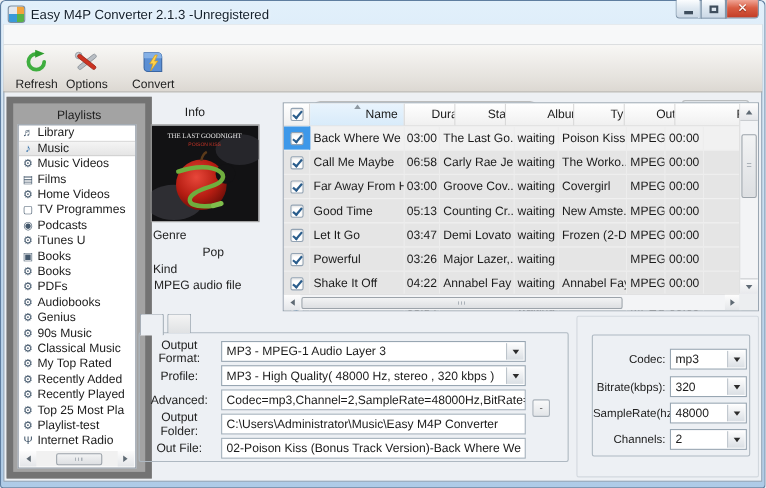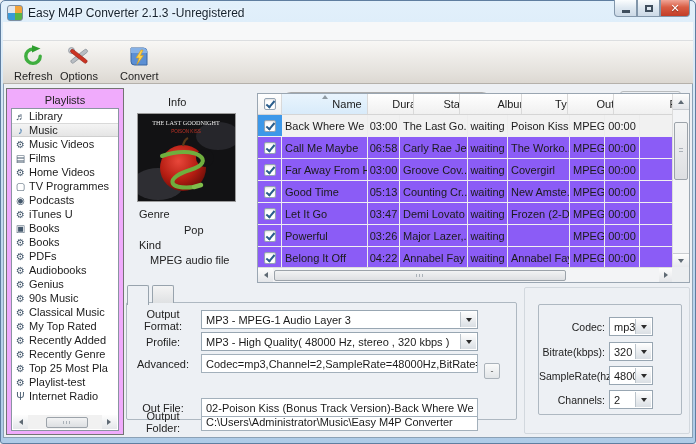--- a/index.html
+++ b/index.html
@@ -34,22 +34,22 @@
   .tb-btn{position:absolute;top:3px;display:flex;flex-direction:column;align-items:center;gap:1px;padding:1px 5px;}
   .tb-btn .lbl{font-size:11px;color:#1f1f1f;}
   .searchbox{position:absolute;left:279px;top:51px;width:209px;height:18px;border:1px solid #a9a9a9;border-radius:9px;
              background:#fff;display:flex;align-items:center;padding-left:5px;box-sizing:border-box;}
   .searchbox input{border:none;outline:none;flex:1;height:14px;font:11px "Liberation Sans",sans-serif;background:transparent;}
   .view-toggle{position:absolute;left:617px;top:50px;width:61px;height:20px;border:1px solid #b9bcbe;border-radius:3px;
                display:flex;align-items:center;justify-content:space-between;padding:0 2px;box-sizing:border-box;}
   .vt-btn{width:17px;height:15px;display:flex;align-items:center;justify-content:center;background:#f4f4f4;
           border:1px solid #c6c9cc;border-radius:2px;box-sizing:border-box;}
   
-  .sidebar{position:absolute;left:6px;top:88px;width:118px;height:347px;background:#f0abfc;
-           border:1px solid #737373;box-sizing:border-box;}
+  .sidebar{position:absolute;left:6px;top:88px;width:132px;height:347px;background:#a3a3a3;
+           border:6px solid #737373;box-sizing:border-box;}
   .sb-title{text-align:center;padding-top:5px;color:#222;}
   .listbox{position:absolute;left:4px;top:19px;width:108px;bottom:3px;background:#fff;
            border:1px solid #8a95a1;box-sizing:border-box;overflow:hidden;}
   .sb-item{height:14px;display:flex;align-items:center;padding:0 2px;white-space:nowrap;overflow:hidden;}
   .sb-item.selected{background:linear-gradient(#f4f4f4,#e5e5e5);border-top:1px solid #d9d9d9;border-bottom:1px solid #cfcfcf;height:12px;}
   .sb-ico{width:13px;font-size:10px;color:#44586c;text-align:center;flex:none;}
   .sb-item.selected .sb-ico,.sb-ico.music{color:#2e6da8;}
   .sb-lbl{margin-left:2px;}
   .sb-hscroll{position:absolute;left:1px;right:1px;bottom:1px;height:14px;background:#f1f1f1;display:flex;align-items:center;}
   
@@ -60,21 +60,21 @@
   
   .table{position:absolute;left:257px;top:93px;width:433px;height:190px;background:#fff;
          border:1px solid #9aa6b2;box-sizing:border-box;overflow:hidden;}
   .thead{display:flex;height:20px;background:linear-gradient(#ffffff,#f0f0f0);border-bottom:1px solid #d5d5d5;}
   .hcell{display:flex;align-items:center;justify-content:center;border-right:1px solid #d9d9d9;box-sizing:border-box;
          overflow:hidden;white-space:nowrap;position:relative;flex:none;padding-left:45px;}
   .hcell.sorted{background:linear-gradient(#e9f4fd,#d8ebfa);}
   .sort-arrow{position:absolute;top:1px;left:50%;margin-left:-3px;width:0;height:0;
               border-left:3px solid transparent;border-right:3px solid transparent;border-bottom:4px solid #8e99a2;}
   .tbody{position:relative;}
-  .trow{display:flex;height:21px;background:#8b5cf6;border-bottom:1px solid #f0f0f0;}
+  .trow{display:flex;height:21px;background:#e5e5e5;border-bottom:1px solid #f0f0f0;}
   .trow.selected{background:#f1f1f1;}
   .cell{display:flex;align-items:center;padding:0 3px;border-right:1px solid #ededed;box-sizing:border-box;
         overflow:hidden;white-space:nowrap;flex:none;}
   .cell.ctr{justify-content:center;}
   .trow.selected .cell.c0{background:#3d98e9;border-right-color:#3d98e9;}
   .c0{width:24px;justify-content:center;padding:0;}
   .c1{width:86px;} .c2{width:32px;} .c3{width:68px;} .c4{width:40px;}
   .c5{width:62px;} .c6{width:35px;} .c7{width:35px;} .c8{flex:1 1 auto;}
   .checkbox{width:12px;height:12px;background:#fff;border:1px solid #93a3b3;border-radius:2px;position:relative;
             box-shadow:inset 0 1px 2px rgba(0,0,0,.12);flex:none;box-sizing:border-box;}
@@ -117,21 +117,21 @@
   .txt{height:19px;background:#fff;border:1px solid #a3b0bb;display:flex;align-items:center;padding:0 4px;
        box-sizing:border-box;white-space:nowrap;overflow:hidden;}
   .mini-btn{position:absolute;left:357px;width:16px;height:16px;border:1px solid #aab2ba;border-radius:2px;
             background:linear-gradient(#fafafa,#e2e5e8);display:flex;align-items:center;justify-content:center;color:#555;
             box-sizing:border-box;font-size:9px;}
   .right-panel{position:absolute;left:524px;top:287px;width:166px;height:147px;border:1px solid #d2d8de;
                border-radius:2px;box-sizing:border-box;}
   .codecbox{position:absolute;left:13px;top:16px;width:144px;height:111px;border:1px solid #aeb8c1;border-radius:2px;box-sizing:border-box;}
   .cd-row{position:absolute;width:100%;height:19px;display:flex;align-items:center;}
   .cd-label{position:absolute;left:0;width:66px;text-align:right;color:#222;font-size:10.5px;}
-  .cd-dd{position:absolute;left:70px;width:44px;height:19px;}
+  .cd-dd{position:absolute;left:70px;width:70px;height:19px;}
 </style>
 </head>
 <body>
 
 <div class="frame"></div>
 <div class="client"></div>
 
 <div class="titlebar">
   <span class="app-icon"></span>
   <span class="title-text">Easy M4P Converter 2.1.3 -Unregistered</span>
@@ -282,21 +282,21 @@
       <div class="sb-item">
         <span class="sb-ico">⚙</span>
         <span class="sb-lbl">My Top Rated</span>
       </div>
       <div class="sb-item">
         <span class="sb-ico">⚙</span>
         <span class="sb-lbl">Recently Added</span>
       </div>
       <div class="sb-item">
         <span class="sb-ico">⚙</span>
-        <span class="sb-lbl">Recently Genre</span>
+        <span class="sb-lbl">Recently Played</span>
       </div>
       <div class="sb-item">
         <span class="sb-ico">⚙</span>
         <span class="sb-lbl">Top 25 Most Pla</span>
       </div>
       <div class="sb-item">
         <span class="sb-ico">⚙</span>
         <span class="sb-lbl">Playlist-test</span>
       </div>
       <div class="sb-item">
@@ -333,21 +333,21 @@
     <circle cx="45" cy="54" r="23" fill="url(#apple)"></circle>
     <circle cx="67" cy="44" r="9" fill="#121214"></circle>
     <path d="M45 32 q1 -6 5 -8" stroke="#5a3a1a" stroke-width="2.2" fill="none"></path>
     <path d="M24 42 C 58 30, 80 48, 52 56 C 28 63, 28 76, 56 73" stroke="#6fae3e" stroke-width="4" fill="none" stroke-linecap="round"></path>
     <path d="M56 73 l7 -2" stroke="#7fbe4c" stroke-width="4.5" fill="none" stroke-linecap="round"></path>
   </svg>
 </div>
 <div class="info-field-label" style="left:139px;top:208px;">Genre</div>
 <div class="info-field-value" style="left:184px;top:224px;">Pop</div>
 <div class="info-field-label" style="left:139px;top:239px;">Kind</div>
-<div class="info-field-value" style="left:150px;top:254px;">MPEG audio file</div>
+<div class="info-field-value" style="left:140px;top:254px;">MPEG audio file</div>
 
 <div class="table">
   <div class="thead">
     <span class="hcell c0">
         <span class="checkbox checked"></span>
       </span>
     <span class="hcell c1 sorted">
         <i class="sort-arrow"></i>
         <span>Name</span>
       </span>
@@ -446,21 +446,21 @@
         <span class="cell c4 ctr">waiting</span>
         <span class="cell c5"></span>
         <span class="cell c6">MPEG...</span>
         <span class="cell c7 ctr">00:00</span>
         <span class="cell c8"></span>
       </div>
       <div class="trow">
         <span class="cell c0">
           <span class="checkbox checked"></span>
         </span>
-        <span class="cell c1">Belong It Off</span>
+        <span class="cell c1">Shake It Off</span>
         <span class="cell c2 ctr">04:22</span>
         <span class="cell c3">Annabel Fay</span>
         <span class="cell c4 ctr">waiting</span>
         <span class="cell c5">Annabel Fay</span>
         <span class="cell c6">MPEG...</span>
         <span class="cell c7 ctr">00:00</span>
         <span class="cell c8"></span>
       </div>
       <div class="trow">
         <span class="cell c0">
@@ -519,21 +519,21 @@
       <span class="dd-btn">
           <span class="tri"></span>
         </span>
     </span>
     <span class="mini-btn" style="top:31px;">-</span>
   </div>
   <div class="gb-row" style="top:51px;">
     <span class="gb-label">Advanced:</span>
     <span class="gb-ctl txt">Codec=mp3,Channel=2,SampleRate=48000Hz,BitRate=320kbps</span>
   </div>
-  <div class="gb-row" style="top:73px;margin-top:36px;">
+  <div class="gb-row" style="top:73px;">
     <span class="gb-label">Output Folder:</span>
     <span class="gb-ctl txt">C:\Users\Administrator\Music\Easy M4P Converter</span>
 
   </div>
   <div class="gb-row" style="top:95px;">
     <span class="gb-label">Out File:</span>
     <span class="gb-ctl txt">02-Poison Kiss (Bonus Track Version)-Back Where We Belong.mp3</span>
   </div>
 </div>
 

